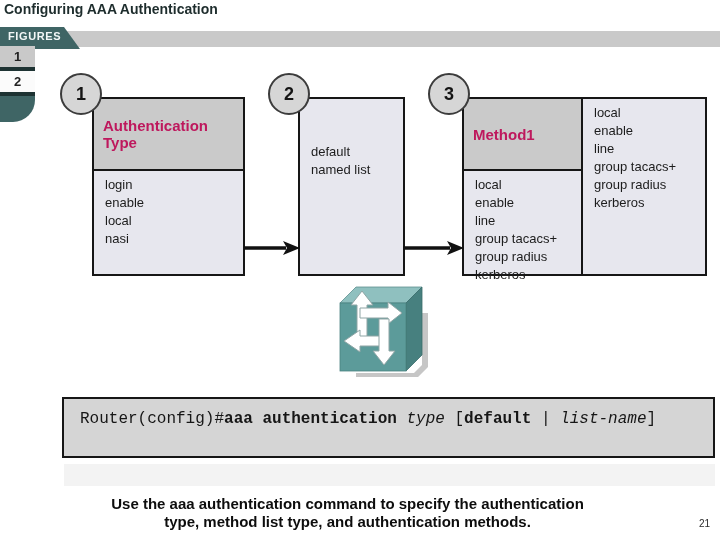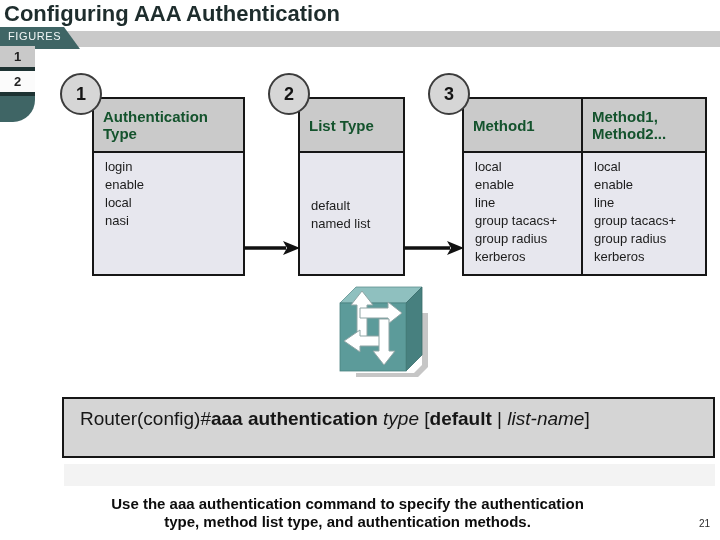--- a/index.html
+++ b/index.html
@@ -3,26 +3,26 @@
 <meta charset="utf-8">
 <style>
   html,body { margin:0; padding:0; background:#ffffff; }
   #slide {
     position:relative; width:720px; height:540px; overflow:hidden;
     background:#ffffff; font-family:"Liberation Sans", sans-serif;
   }
   
   .title {
     position:absolute; left:4px; top:1px;
-    font-size:22px; font-weight:bold; color:#1e2d2d; letter-spacing:0px;
+    font-size:14px; font-weight:bold; color:#1e2d2d; letter-spacing:0px;
   }
   .gray-bar { position:absolute; left:0; top:31px; width:720px; height:16px; background:#c9c9c9; }
   .figures-tab {
     position:absolute; left:0; top:27px; width:80px; height:22px;
-    background:#3f6565; color:#f2f7f7; font-size:11px; font-weight:normal;
+    background:#3f6565; color:#f2f7f7; font-size:11px; font-weight:bold;
     letter-spacing:0.6px; line-height:19px; padding-left:8px; box-sizing:border-box;
     clip-path:polygon(0 0, 64px 0, 80px 100%, 0 100%);
   }
   
   .fig-nav {
     position:absolute; left:0; width:35px; height:21px;
     font-size:13px; font-weight:bold; color:#222;
     display:flex; align-items:center; justify-content:center;
     border-bottom:4px solid #1e3333; box-sizing:content-box;
   }
@@ -35,25 +35,25 @@
   
   .flow-box {
     position:absolute; top:97px; height:179px; box-sizing:border-box;
     border:2px solid #161616; background:#e7e7ee;
   }
   .box1 { left:92px;  width:153px; }
   .box2 { left:298px; width:107px; }
   .box3 { left:462px; width:121px; }
   .box4 { left:581px; width:126px; }
   .box-header {
-    height:54px; box-sizing:border-box; background:#cacaca;
+    height:72px; box-sizing:border-box; background:#cacaca;
     border-bottom:2px solid #161616;
     display:flex; align-items:center;
     padding:0 6px 0 9px;
-    font-size:15px; font-weight:bold; color:#14532d; line-height:17px;
+    font-size:15px; font-weight:bold; color:#be185d; line-height:17px;
   }
   .box-body { padding:5px 4px 0 11px; }
   .box1 .box-body { }
   .box2 .box-body { padding-top:44px; }
   .box-item { font-size:13px; line-height:18px; color:#1c1c1c; }
   
   .badge {
     position:absolute; top:73px; width:42px; height:42px; border-radius:50%;
     background:#d6d6d6; border:2px solid #3c3c3c; box-sizing:border-box;
     display:flex; align-items:center; justify-content:center;
@@ -65,21 +65,21 @@
   .arrow1 { left:244px; } .arrow2 { left:403px; }
   
   .router { position:absolute; left:332px; top:281px; }
   
   .command-box {
     position:absolute; left:62px; top:397px; width:653px; height:61px;
     box-sizing:border-box; background:#d5d5d5; border:2px solid #161616;
     padding:9px 0 0 16px;
   }
   .command-line {
-    font-family:Liberation Sans, sans-serif; font-size:19px; line-height:22px;
+    font-family:Liberation Mono, monospace; font-size:16px; line-height:22px;
     color:#161616; white-space:pre;
   }
   .seg-plain  { font-style:normal; font-weight:normal; }
   .seg-bold   { font-weight:bold; }
   .seg-italic { font-style:italic; }
   .after-strip {
     position:absolute; left:64px; top:464px; width:651px; height:22px;
     background:#f3f3f3;
   }
   
@@ -112,39 +112,37 @@
   <div class="flow-box box1">
     <div class="box-header">Authentication Type</div>
     <div class="box-body">
         <div class="box-item">login</div>
         <div class="box-item">enable</div>
         <div class="box-item">local</div>
         <div class="box-item">nasi</div>
       </div>
   </div>
   <div class="flow-box box2">
-    <div class="box-header">List Type</div>
     <div class="box-body">
         <div class="box-item">default</div>
         <div class="box-item">named list</div>
       </div>
   </div>
   <div class="flow-box box3">
     <div class="box-header">Method1</div>
     <div class="box-body">
         <div class="box-item">local</div>
         <div class="box-item">enable</div>
         <div class="box-item">line</div>
         <div class="box-item">group tacacs+</div>
         <div class="box-item">group radius</div>
         <div class="box-item">kerberos</div>
       </div>
   </div>
   <div class="flow-box box4">
-    <div class="box-header">Method1, Method2...</div>
     <div class="box-body">
         <div class="box-item">local</div>
         <div class="box-item">enable</div>
         <div class="box-item">line</div>
         <div class="box-item">group tacacs+</div>
         <div class="box-item">group radius</div>
         <div class="box-item">kerberos</div>
       </div>
   </div>
 

